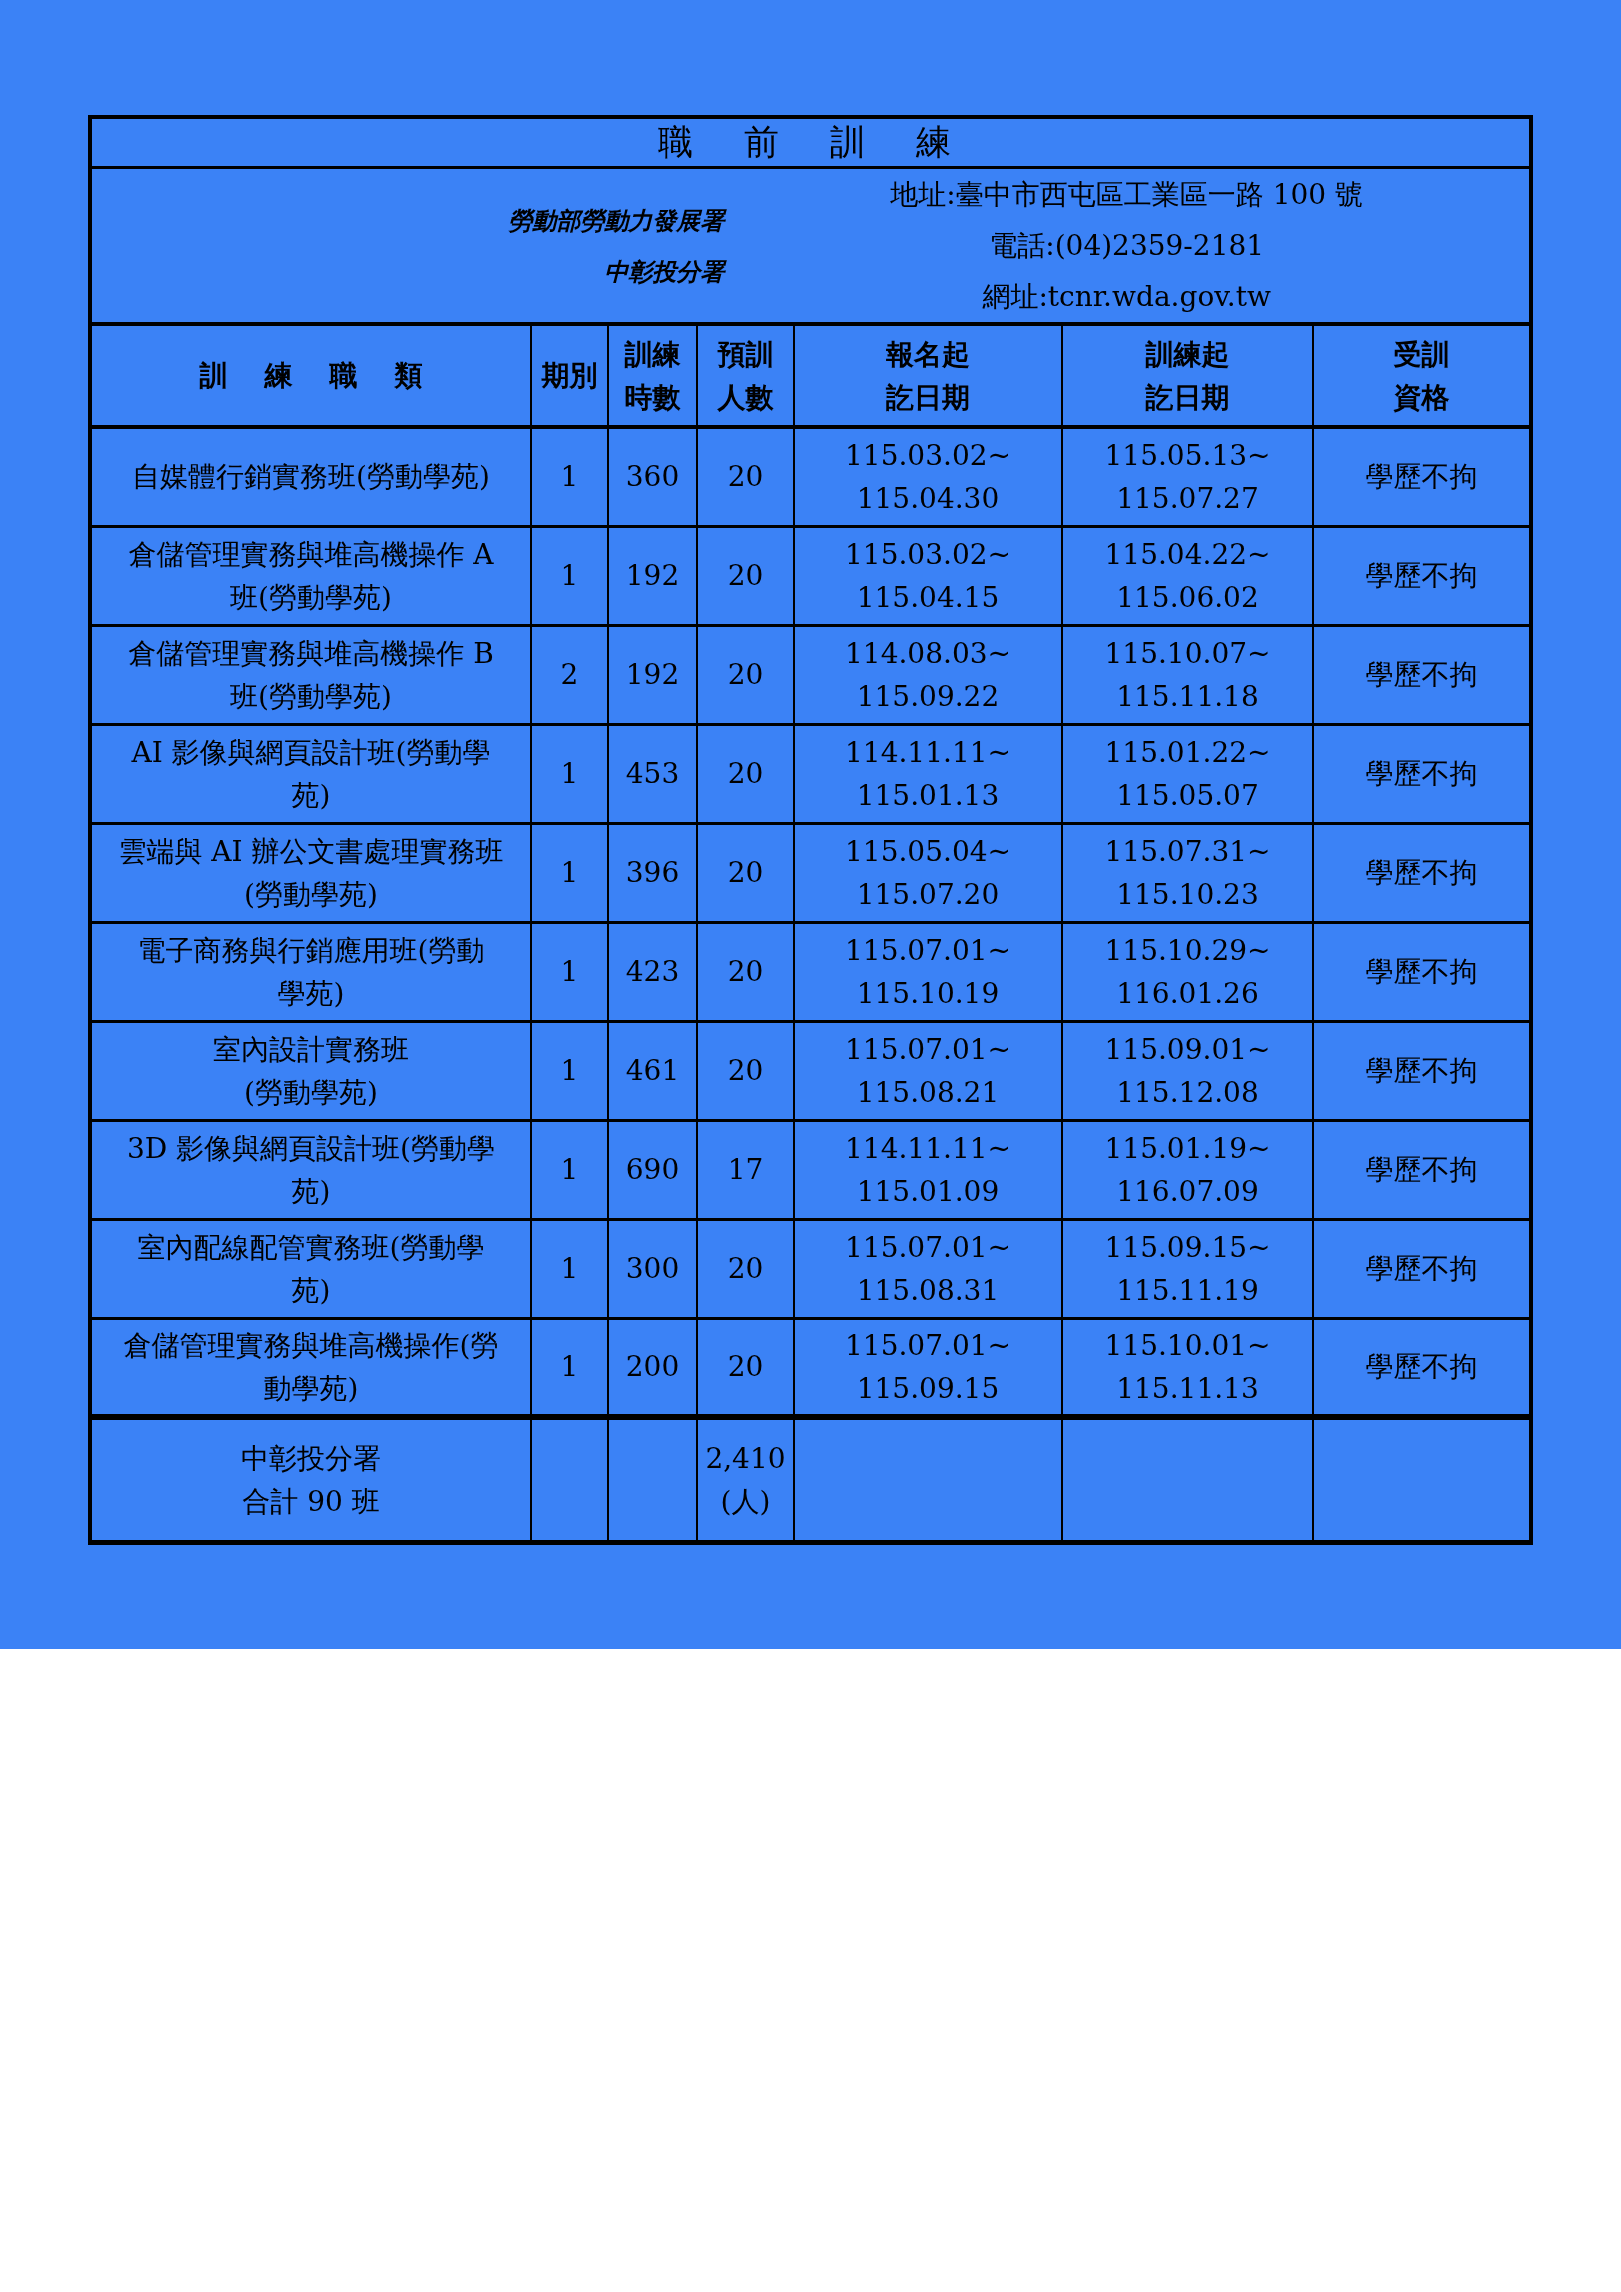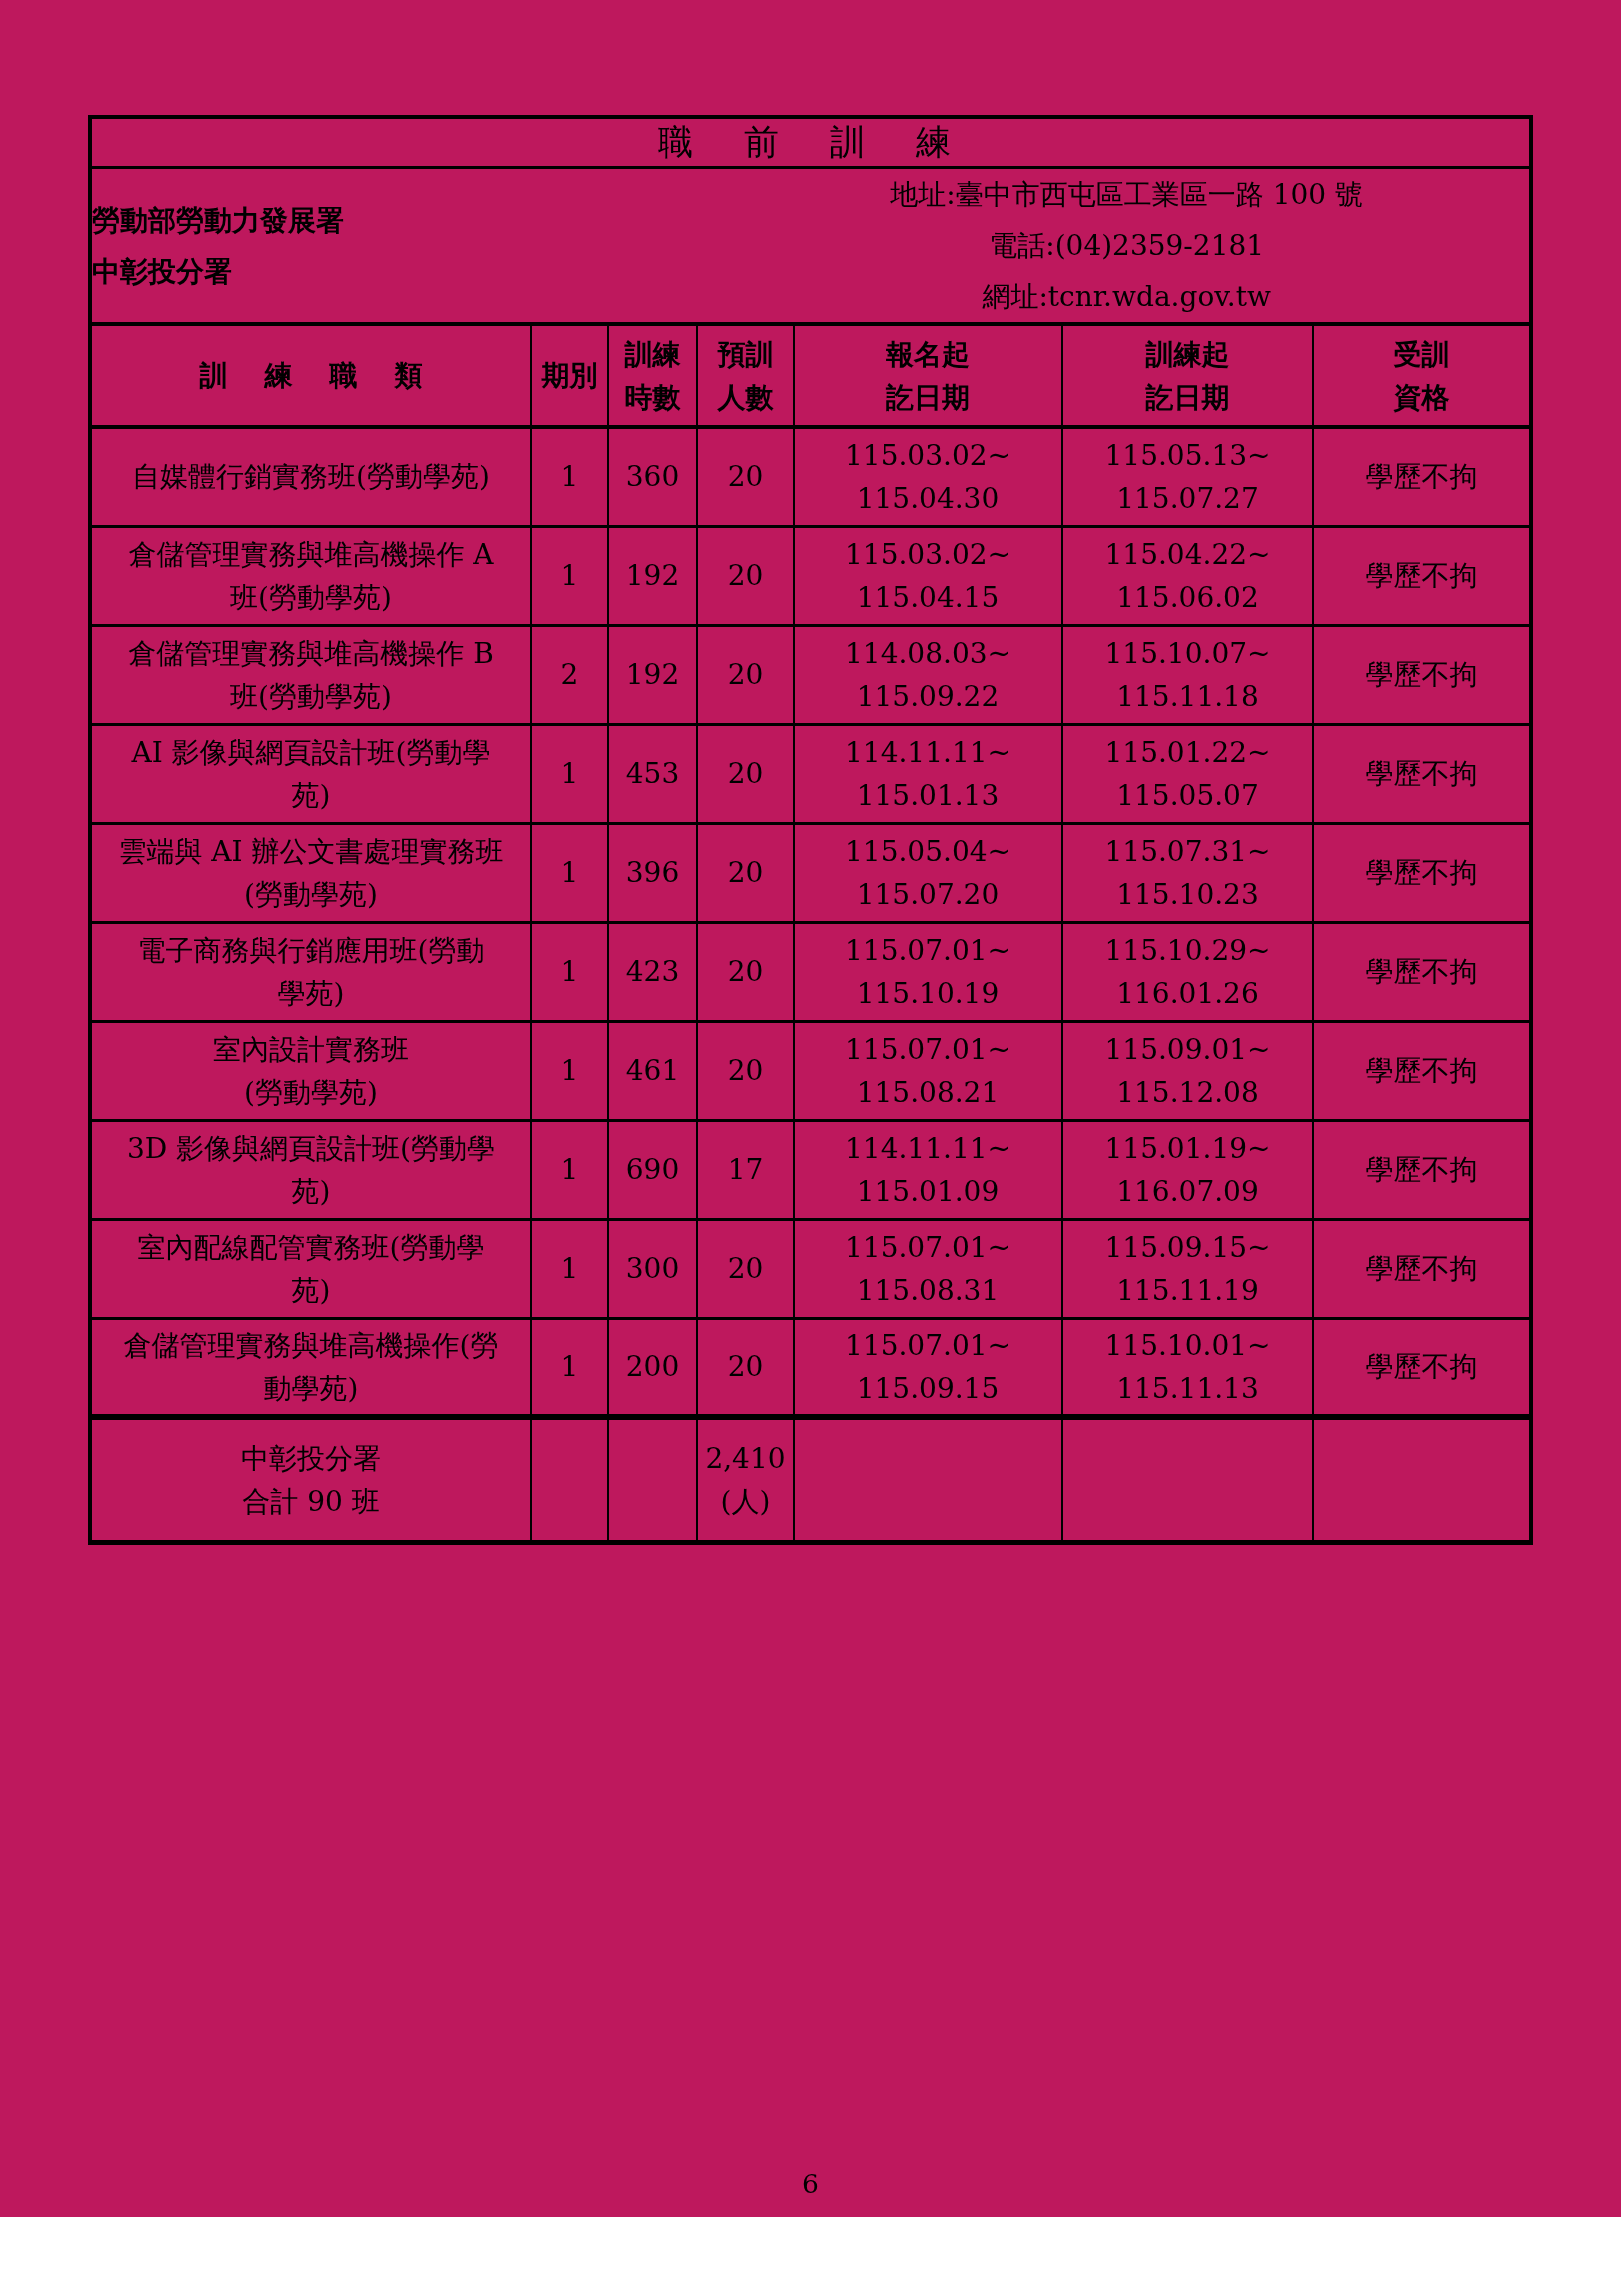--- a/index.html
+++ b/index.html
@@ -1,19 +1,19 @@
 <!DOCTYPE html>
 <html lang="zh-Hant"><head>
 <meta charset="utf-8">
 <style>
   html,body{margin:0;padding:0;background:#ffffff;}
   .page{
     position:relative;
-    width:1621px;height:2217px;
-    background:#be185d;color:#000000;
+    width:1621px;height:1649px;
+    background:#3b82f6;color:#000000;
     font-family:"DejaVu Serif","Liberation Serif",serif;
     overflow:hidden;
   }
   table.doc{
     position:absolute;left:88px;top:115px;
     width:1441px;
     border-collapse:collapse;table-layout:fixed;
     border:4.9px solid #000;
     border-bottom-width:5.9px;
   }
@@ -22,21 +22,21 @@
   .title-cell{
     height:48px;
     font-size:35px;font-weight:normal;
     letter-spacing:51px;padding-left:39px;
     border-bottom:3.9px solid #000;
     white-space:nowrap;
   }
   
   .info-cell{height:149px;border-bottom:4.9px solid #000;}
   .info-flex{display:flex;width:100%;align-items:center;}
-  .agency{width:44%;text-align:left;font-weight:bold;font-size:28px;line-height:51px;}
+  .agency{width:44%;text-align:right;font-weight:bold;font-size:24px;line-height:51px;font-style:italic;}
   .contacts{width:56%;font-size:28px;line-height:51px;}
   
   th{
     height:103px;
     font-size:28px;font-weight:bold;
     border-left:2.9px solid #000;
     border-bottom:4.9px solid #000;
     white-space:pre-line;line-height:43px;
   }
   th.first{border-left:none;letter-spacing:37px;padding-left:37px;white-space:nowrap;}

